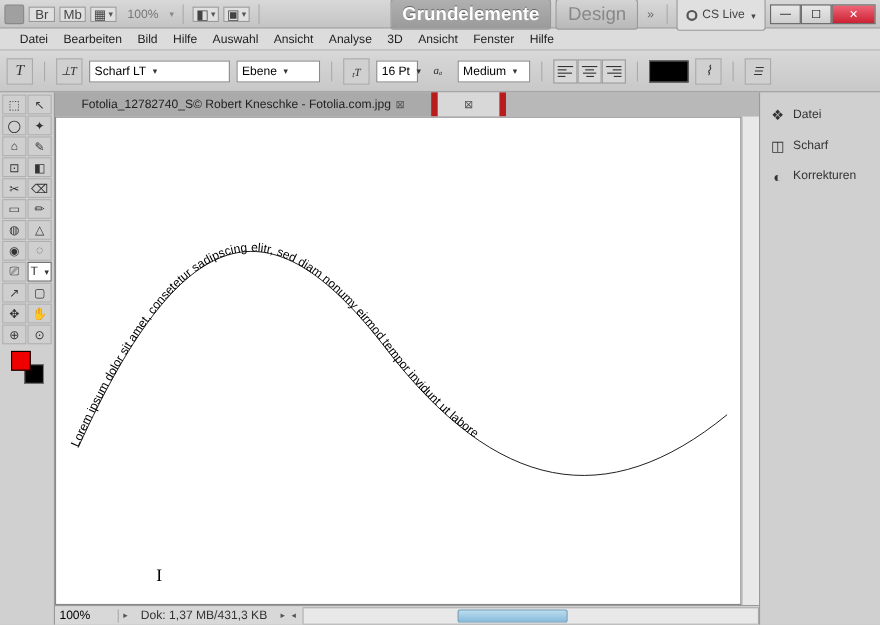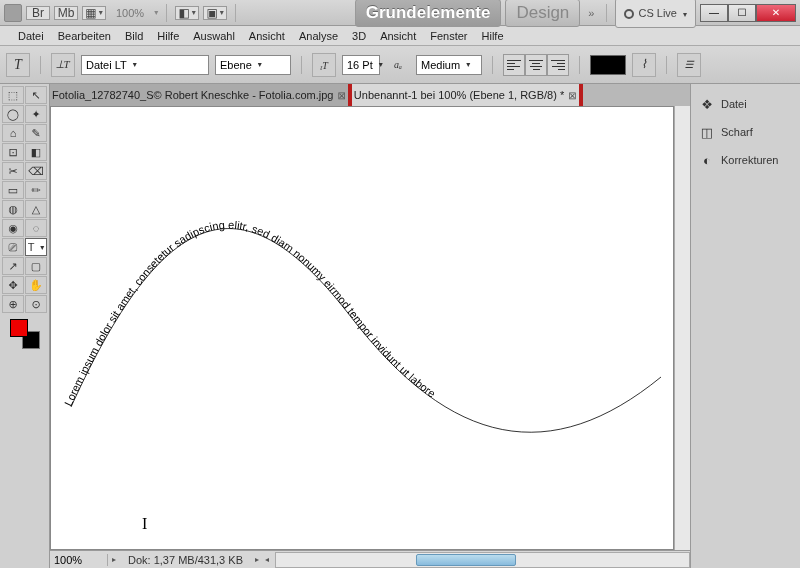--- a/index.html
+++ b/index.html
@@ -35,21 +35,21 @@
 .main{display:flex;height:484px}
 .toolbox{width:50px;background:#d0d0d0;border-right:1px solid #999;display:flex;flex-direction:column;align-items:center;padding-top:2px}
 .tool-grid{display:grid;grid-template-columns:22px 22px;gap:1px}
 .tool{width:22px;height:18px;background:#cfcfcf;border:1px solid #b0b0b0;display:flex;align-items:center;justify-content:center;font-size:11px;color:#333}
 .tool.sel{background:#fff;border:1px solid #666}
 .swatches{margin-top:6px;position:relative;width:30px;height:30px}
 .sw-fg{width:18px;height:18px;background:#e00;border:1px solid #000;position:absolute;top:0;left:0}
 .sw-bg{width:18px;height:18px;background:#000;border:1px solid #777;position:absolute;bottom:0;right:0}
 .doc-area{flex:1;display:flex;flex-direction:column;background:#bfbfbf}
 .tabs{height:22px;background:#b8b8b8;display:flex}
-.tab{padding:4px 2px;background:#aaa;border-right:4px solid #b91c1c;font-size:10px;color:#222;display:flex;align-items:center;gap:4px}
+.tab{padding:4px 24px;background:#aaa;border-right:6px solid #b91c1c;font-size:10px;color:#222;display:flex;align-items:center;gap:4px}
 .tab.active{background:#d8d8d8}
 .tab-x{font-size:10px;color:#555}
 .canvas-wrap{flex:1;display:flex}
 .canvas{flex:1;background:#fff;margin:0 0 0 0;position:relative;border:1px solid #888}
 .scroll-v{width:16px;background:#e8e8e8;border-left:1px solid #aaa}
 .statusbar{height:18px;background:#d8d8d8;border-top:1px solid #999;display:flex;align-items:center;font-size:10px}
 .status-zoom{width:58px;padding:0 4px;border-right:1px solid #aaa}
 .status-info{padding:0 8px;color:#333}
 .scroll-h{flex:1;background:#e8e8e8;height:16px;border:1px solid #aaa;margin-left:4px;position:relative}
 .scroll-thumb{position:absolute;left:140px;width:100px;height:12px;top:1px;background:linear-gradient(#bde,#8bd);border:1px solid #69b;border-radius:2px}
@@ -102,21 +102,21 @@
   <span>Ansicht</span>
   <span>Fenster</span>
   <span>Hilfe</span>
 </div>
 
 <div class="optbar">
   <div class="opt-icon">T</div>
   <div class="tb-sep"></div>
   <div class="opt-icon" style="font-size:11px">⟂T</div>
   <div class="sel w1">
-      <span>Datei LT</span>
+      <span>Scharf LT</span>
     </div>
   <div class="sel w2">
       <span>Ebene</span>
     </div>
   <div class="tb-sep"></div>
   <div class="opt-icon" style="font-size:10px">ₜT</div>
   <div class="sel w3">
       <span>16 Pt</span>
     </div>
   <span class="opt-icon" style="font-size:10px;background:none;border:none">aₐ</span>
@@ -185,21 +185,20 @@
     </div>
   </div>
 
   <div class="doc-area">
     <div class="tabs">
       <div class="tab">
           <span>Fotolia_12782740_S© Robert Kneschke - Fotolia.com.jpg</span>
           <span class="tab-x">⊠</span>
         </div>
       <div class="tab active">
-          <span>Unbenannt-1 bei 100% (Ebene 1, RGB/8) *</span>
           <span class="tab-x">⊠</span>
         </div>
     </div>
     <div class="canvas-wrap">
       <div class="canvas">
         <svg class="path-text" width="620" height="440">
           <defs>
               <path id="curve" d="M 20 300 C 120 80, 200 80, 300 210 S 500 360, 610 270" fill="none"></path>
             </defs>
           <use href="#curve" stroke="#000" stroke-width="0.8" fill="none"></use>

